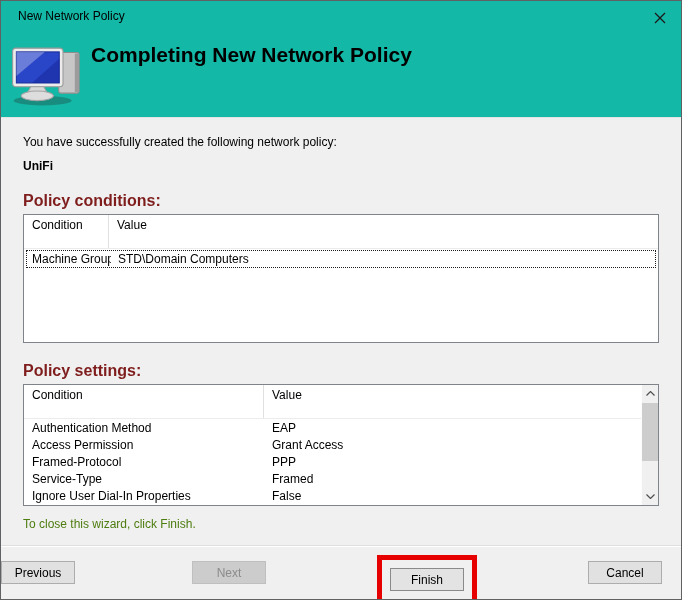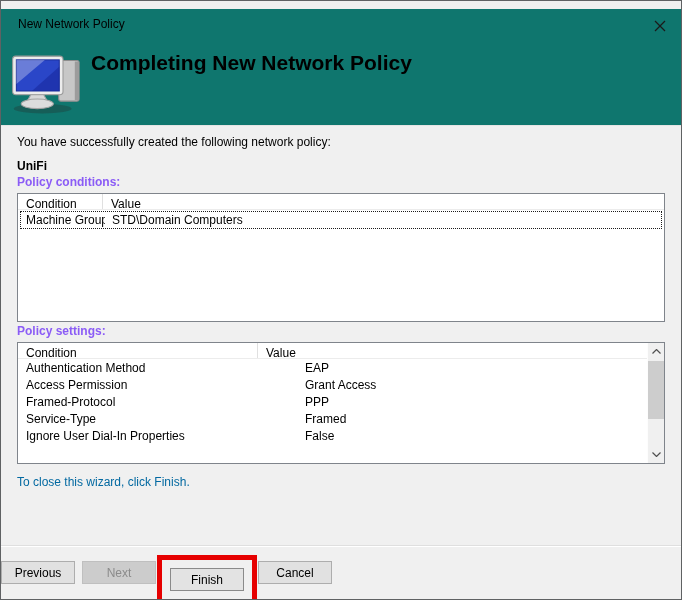--- a/index.html
+++ b/index.html
@@ -6,87 +6,87 @@
   html,body { background:#c8c8c8; }
   body { font-family:"Liberation Sans", sans-serif; }
 
   .window {
     position:relative; width:682px; height:600px;
     background:#f0f0f0; border:1px solid #5f6163; overflow:hidden;
   }
 
   
   .top {
-    position:absolute; top:8px; left:0; right:0; height:117px;
-    background:#0f766e; border-bottom:1px solid #e4e4e4;
+    position:absolute; top:0; left:0; right:0; height:117px;
+    background:#14b8a6; border-bottom:1px solid #e4e4e4;
   }
   .titlebar-text {
     position:absolute; left:17px; top:8px;
     font-size:12px; color:#000;
   }
   .close-btn {
     position:absolute; right:11px; top:7px; width:20px; height:20px;
     display:flex; align-items:center; justify-content:center; cursor:default;
   }
   .wizard-icon { position:absolute; left:9px; top:45px; }
   .heading {
     position:absolute; left:90px; top:42px;
     font-size:21px; font-weight:bold; color:#000;
   }
 
   
-  .content { position:absolute; top:118px; left:0; right:0; padding:0 16px; }
+  .content { position:absolute; top:118px; left:0; right:0; padding:0 22px; }
   .intro { margin-top:16px; font-size:12px; color:#000; }
   .policy-name { margin-top:10px; font-size:12px; font-weight:bold; color:#000; }
-  .section-label { margin-top:2px; font-size:12px; font-weight:bold; color:#8b5cf6; }
+  .section-label { margin-top:19px; font-size:16px; font-weight:bold; color:#7f1d1d; }
 
   .lv {  
     margin-top:4px; background:#ffffff; border:1px solid #7f848b;
     position:relative; overflow:hidden; font-size:12px; color:#000;
   }
-  .lv-header { display:flex; height:16px; border-bottom:1px solid #ececec; }
+  .lv-header { display:flex; height:34px; border-bottom:1px solid #ececec; }
   .lv-header .hc { line-height:21px; padding-left:8px; }
   .lv-header .hc1 { border-right:1px solid #e0e0e0; }
   .lv-row { display:flex; height:17px; align-items:center; }
   .lv-row .c { white-space:nowrap; overflow:hidden; }
 
   
   .lv-cond { height:129px; }
   .lv-cond .hc1 { width:85px; }
   .lv-cond .hc2 { flex:1; }
   .lv-cond .sel-row {
     margin:1px 2px 0 2px; border:1px dotted #1c1c1c; height:18px;
   }
   .lv-cond .c1 { width:84px; padding-left:5px; }
   .lv-cond .c2 { flex:1; padding-left:7px; }
 
   
   .lv-set { height:122px; }
   .lv-set .hc1 { width:240px; }
   .lv-set .hc2 { flex:1; }
   .lv-set .c1 { width:240px; padding-left:8px; }
-  .lv-set .c2 { flex:1; padding-left:8px;margin-left:39px; }
+  .lv-set .c2 { flex:1; padding-left:8px; }
   .lv-set .lv-rows { padding-right:17px; }
 
   
   .sb {
     position:absolute; top:0; right:0; bottom:0; width:17px;
     background:#f0f0f0; border-left:1px solid #fdfdfd;
   }
   .sb-btn { height:17px; display:flex; align-items:center; justify-content:center; }
   .sb-btn.down { position:absolute; bottom:0; left:0; right:0; }
   .sb-thumb { position:absolute; top:18px; left:0; right:0; height:58px; background:#cdcdcd; }
 
-  .footer-text { margin-top:11px; font-size:12px; color:#0369a1; }
+  .footer-text { margin-top:11px; font-size:12px; color:#4d7c0f; }
 
   
   .bottombar {
     position:absolute; left:0; right:0; bottom:0; height:54px;
     border-top:1px solid #dfdfdf; box-shadow:inset 0 1px 0 #ffffff;
-    display:flex; justify-content:flex-start; align-items:flex-start;
+    display:flex; justify-content:space-between; align-items:flex-start;
     padding:15px 19px 0 0; gap:7px;
   }
   .btn {
     width:74px; height:23px; font-family:"Liberation Sans",sans-serif;
     font-size:12px; color:#000; background:#e1e1e1; border:1px solid #adadad;
   }
   .btn:disabled { background:#cccccc; border-color:#bfbfbf; color:#8b8b8b; }
   .btn.finish { border-color:#8a8a8a; background:#e3e3e3; }
   .annotation-box {
     border:5px solid #e60000; padding:8px; margin:-6px;

